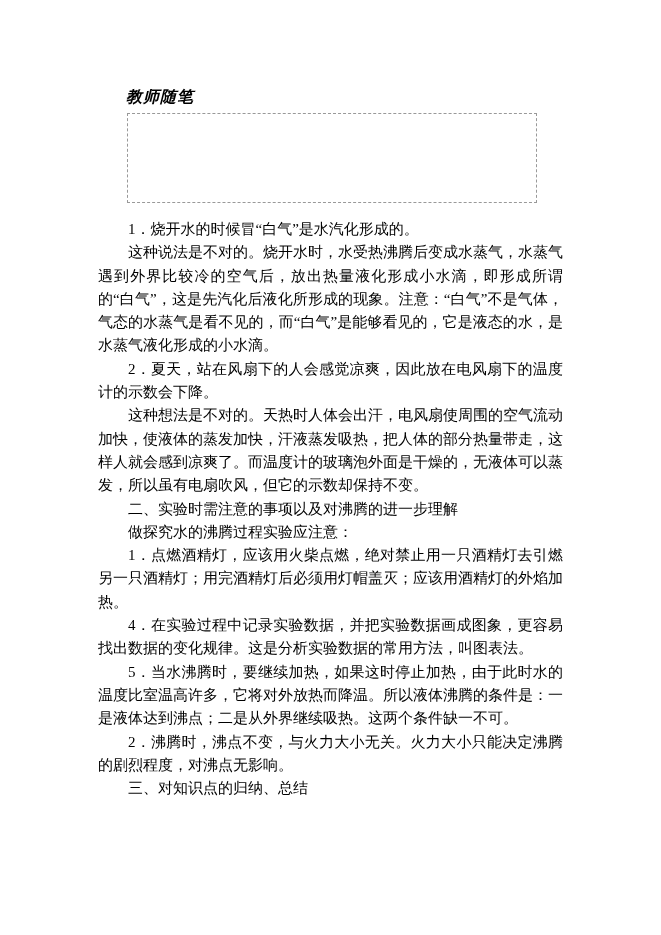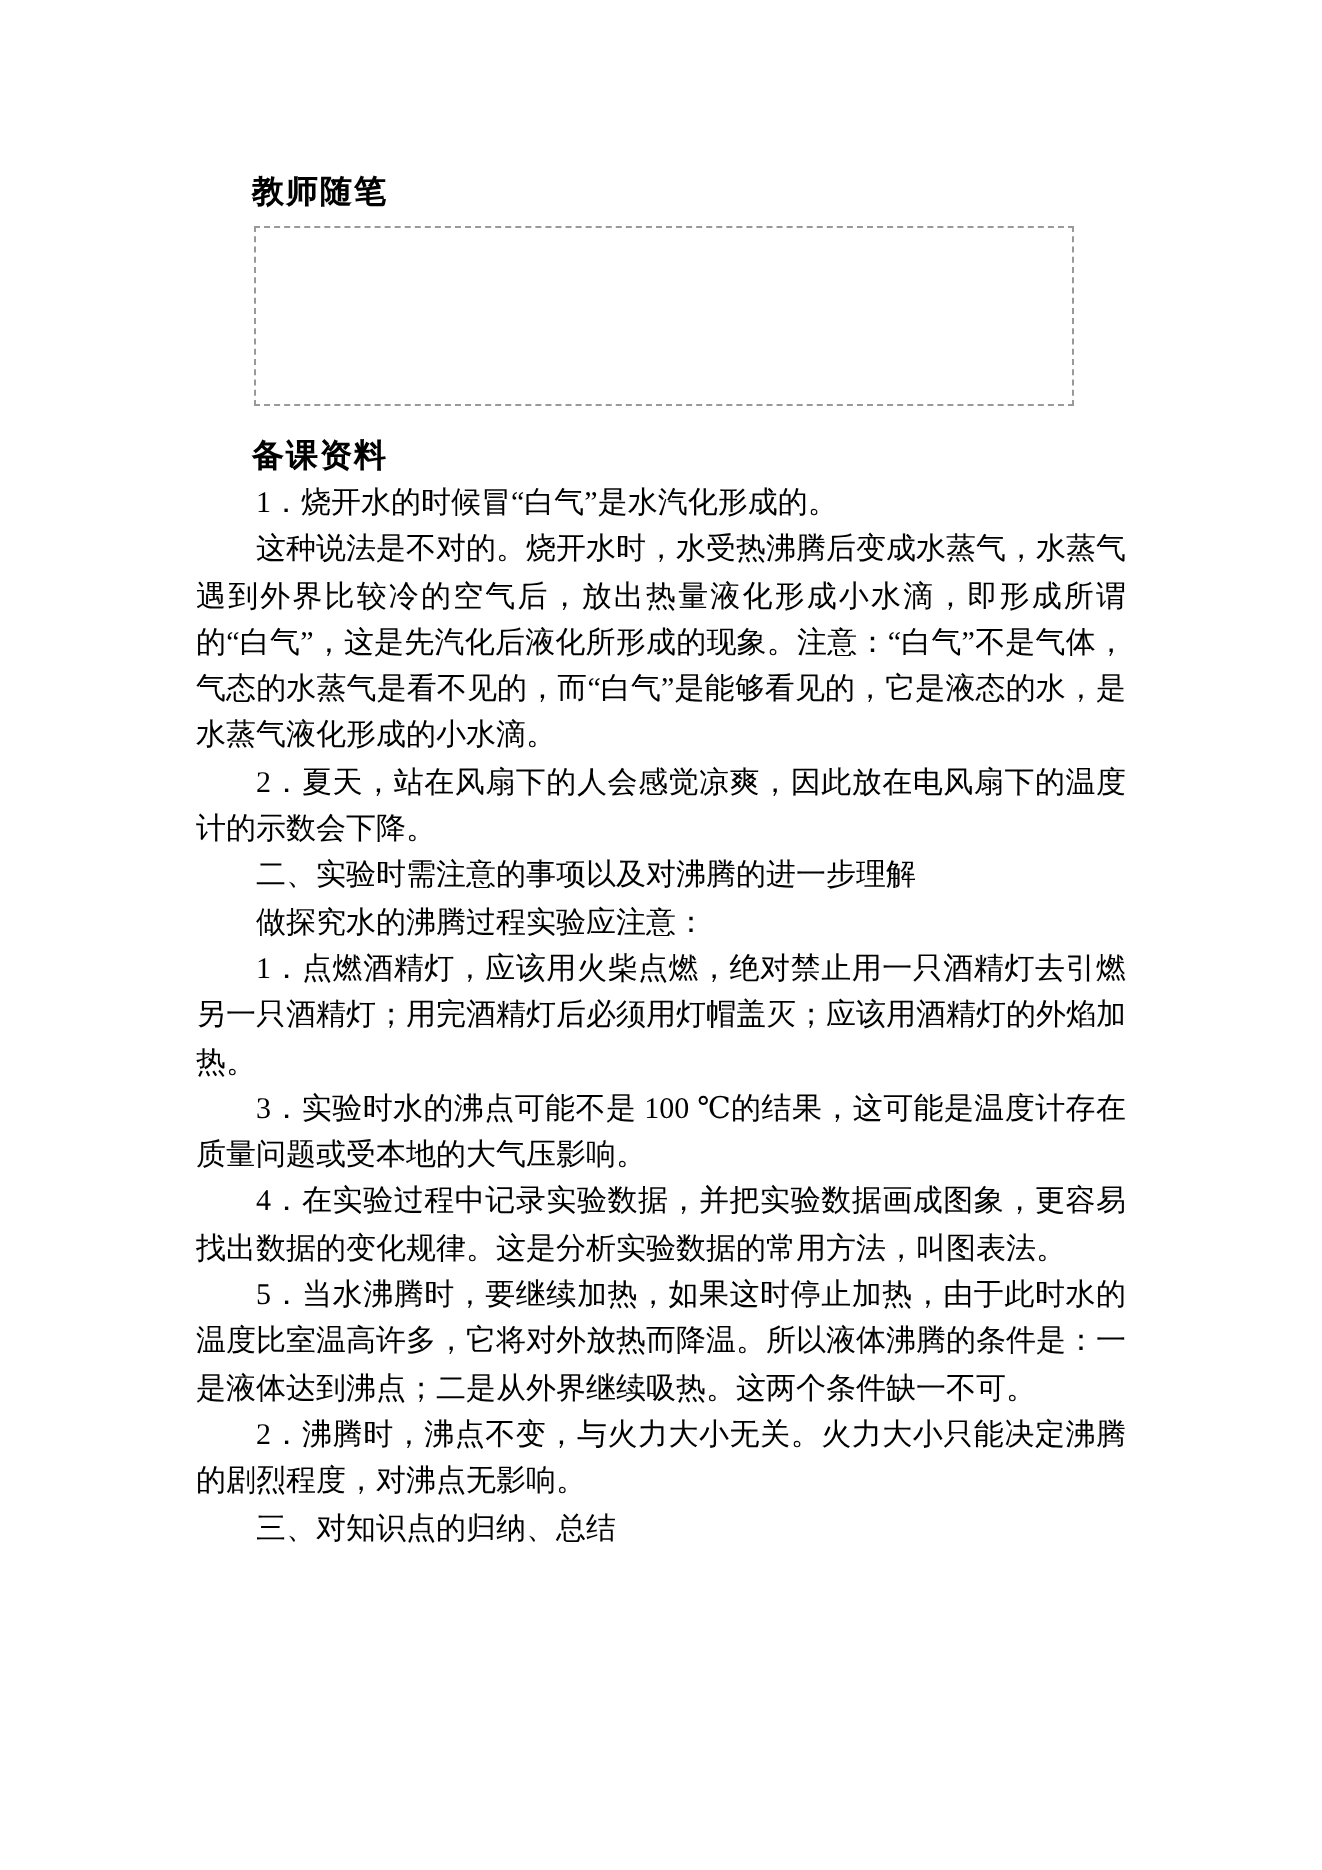--- a/index.html
+++ b/index.html
@@ -21,20 +21,21 @@
     top: 86px;
     width: 465px;
   }
   .doc-heading {
     margin: 0;
     padding-left: 28px;
     font-size: 16px;
     font-weight: bold;
     line-height: 22px;
     letter-spacing: 1px;
+    font-style: italic;
   }
   .notes-box {
     box-sizing: border-box;
     margin: 5px 0 15px 29px;
     width: 410px;
     height: 90px;
     border: 1px dashed #999999;
     background: #ffffff;
   }
   .materials-heading {
@@ -51,29 +52,28 @@
 </style>
 </head>
 <body>
 
 <div class="page-content">
 
   <h2 class="doc-heading">教师随笔</h2>
 
   <div class="notes-box"></div>
 
-  <h2 class="doc-heading materials-heading">备课资料</h2>
 
   <div class="paragraphs">
       <p>1．烧开水的时候冒“白气”是水汽化形成的。</p>
       <p>这种说法是不对的。烧开水时，水受热沸腾后变成水蒸气，水蒸气遇到外界比较冷的空气后，放出热量液化形成小水滴，即形成所谓的“白气”，这是先汽化后液化所形成的现象。注意：“白气”不是气体，气态的水蒸气是看不见的，而“白气”是能够看见的，它是液态的水，是水蒸气液化形成的小水滴。</p>
       <p>2．夏天，站在风扇下的人会感觉凉爽，因此放在电风扇下的温度计的示数会下降。</p>
+      <p>这种想法是不对的。天热时人体会出汗，电风扇使周围的空气流动加快，使液体的蒸发加快，汗液蒸发吸热，把人体的部分热量带走，这样人就会感到凉爽了。而温度计的玻璃泡外面是干燥的，无液体可以蒸发，所以虽有电扇吹风，但它的示数却保持不变。</p>
       <p>二、实验时需注意的事项以及对沸腾的进一步理解</p>
       <p>做探究水的沸腾过程实验应注意：</p>
       <p>1．点燃酒精灯，应该用火柴点燃，绝对禁止用一只酒精灯去引燃另一只酒精灯；用完酒精灯后必须用灯帽盖灭；应该用酒精灯的外焰加热。</p>
-      <p>3．实验时水的沸点可能不是 100 ℃的结果，这可能是温度计存在质量问题或受本地的大气压影响。</p>
       <p>4．在实验过程中记录实验数据，并把实验数据画成图象，更容易找出数据的变化规律。这是分析实验数据的常用方法，叫图表法。</p>
       <p>5．当水沸腾时，要继续加热，如果这时停止加热，由于此时水的温度比室温高许多，它将对外放热而降温。所以液体沸腾的条件是：一是液体达到沸点；二是从外界继续吸热。这两个条件缺一不可。</p>
       <p>2．沸腾时，沸点不变，与火力大小无关。火力大小只能决定沸腾的剧烈程度，对沸点无影响。</p>
       <p>三、对知识点的归纳、总结</p>
     </div>
 
 </div>
 
 </body></html>

